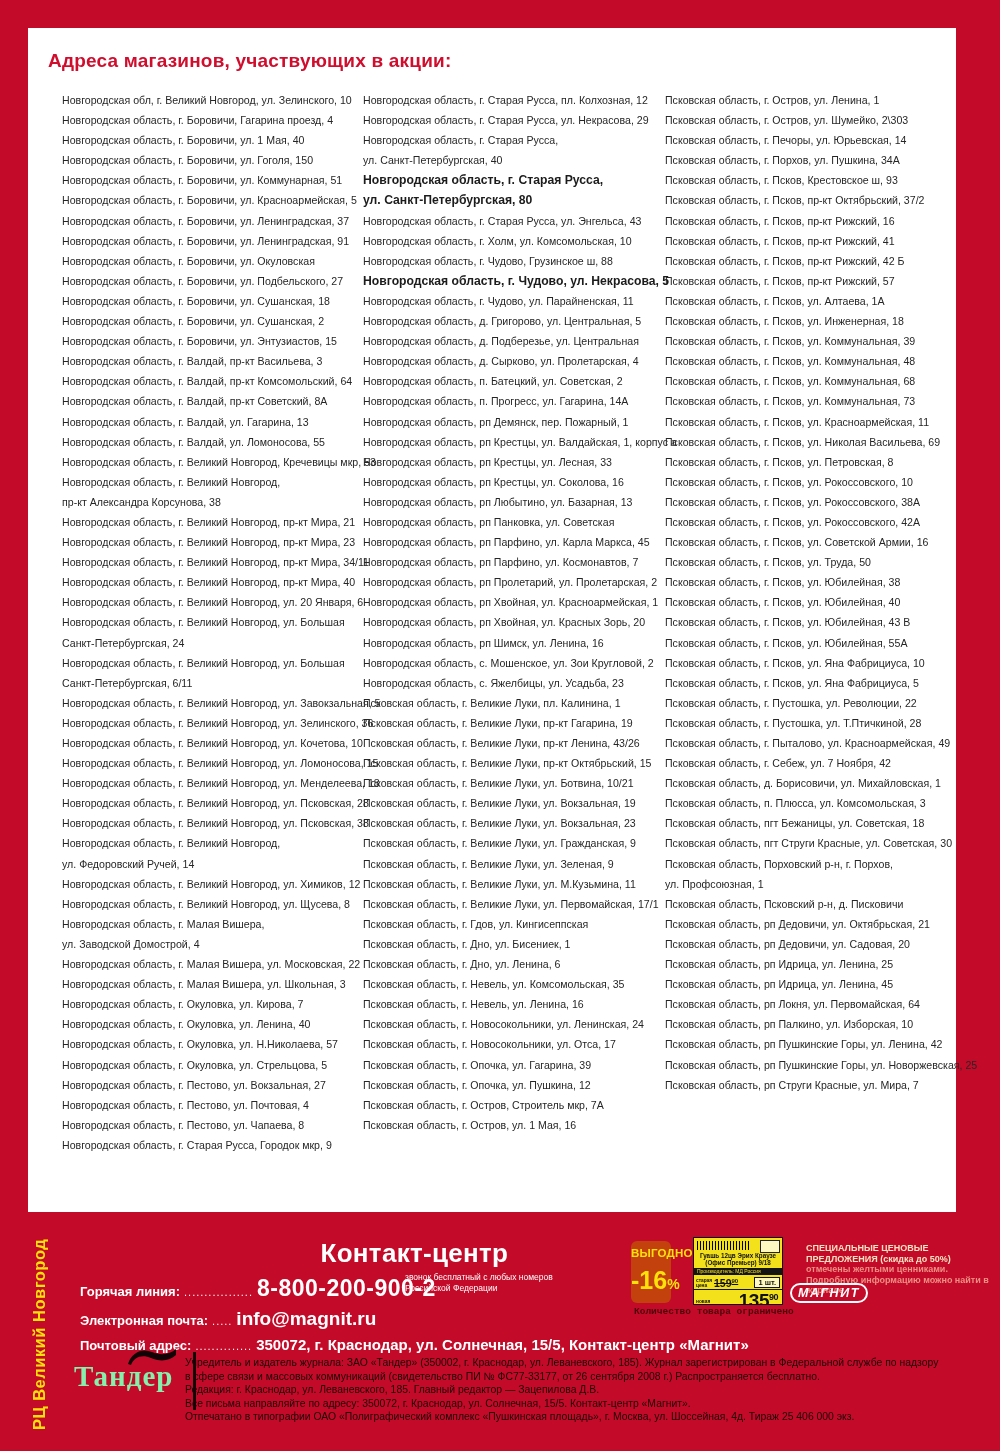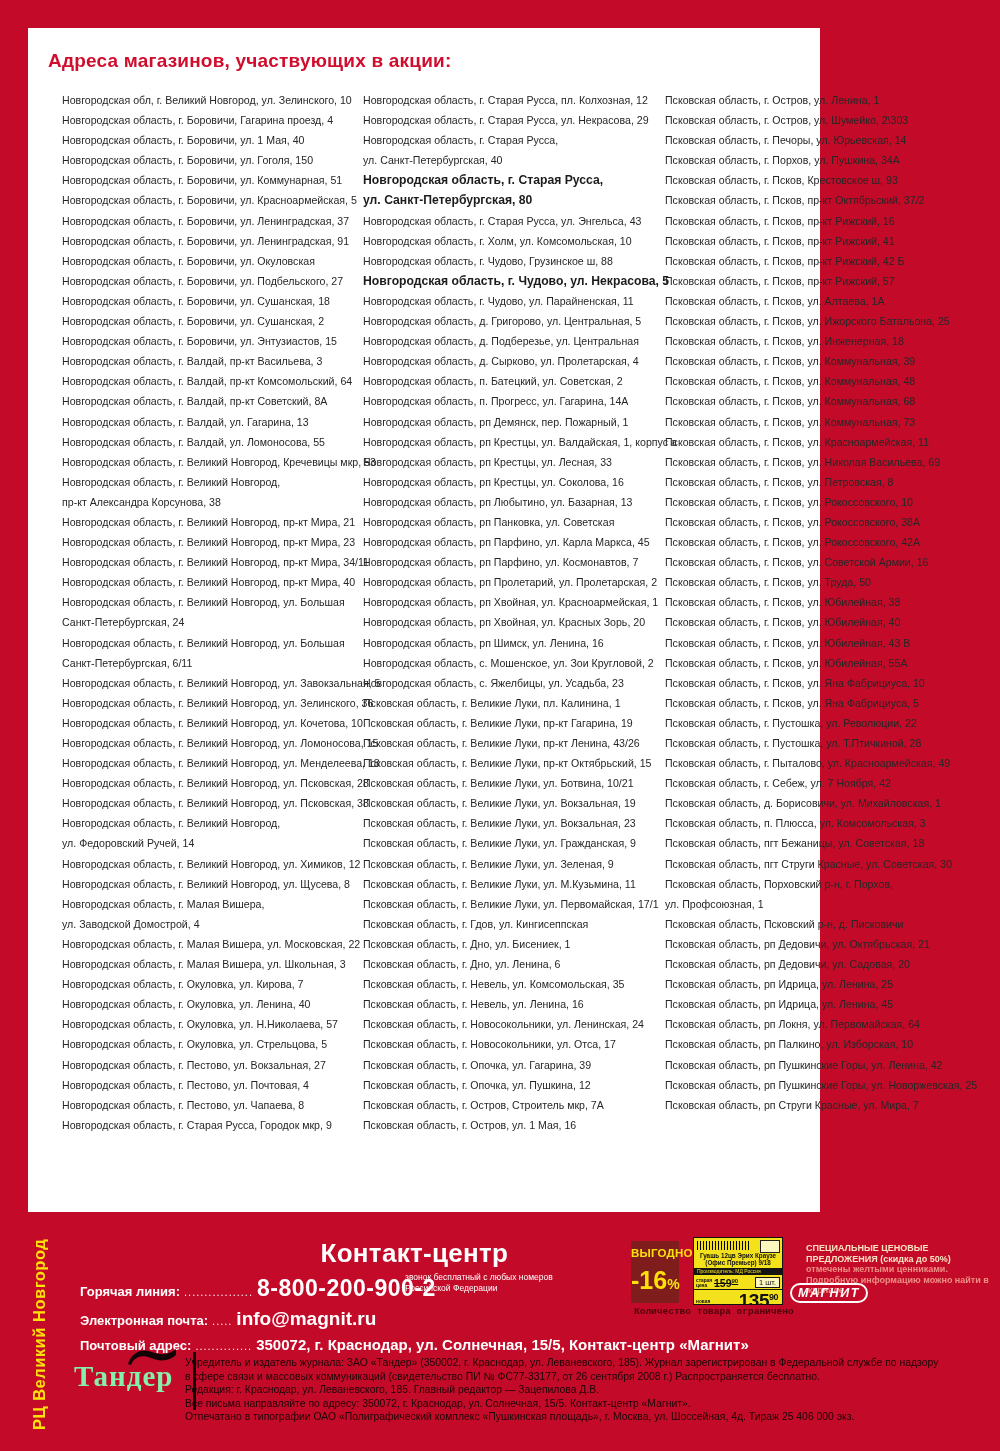--- a/index.html
+++ b/index.html
@@ -2,21 +2,21 @@
 <html><head>
 <meta charset="utf-8">
 <style>
   html,body{margin:0;padding:0;}
   body{
     width:1000px;height:1451px;position:relative;overflow:hidden;
     background:#c30b29;
     font-family:"Liberation Sans", sans-serif;
   }
   .panel{
-    position:absolute;left:28px;top:28px;width:792px;height:1184px;
+    position:absolute;left:28px;top:28px;width:928px;height:1184px;
     background:#ffffff;
   }
   .page-title{
     position:absolute;left:20px;top:22px;
     font-size:19px;font-weight:bold;color:#d00d2d;letter-spacing:.2px;
   }
   .cols{position:absolute;left:34px;top:62px;display:flex;}
   .col{flex:none;}
   .col1{width:301px;}
   .col2{width:302px;}
@@ -39,22 +39,22 @@
   .c-dots{font-size:11px;letter-spacing:1px;margin:0 4px;opacity:.95;}
   .phone{font-size:23px;font-weight:bold;letter-spacing:.5px;}
   .email{font-size:19px;font-weight:bold;}
   .postal{font-size:15px;font-weight:bold;}
   .phone-note{
     position:absolute;left:405px;top:1272px;width:150px;
     color:#fff;font-size:8.5px;line-height:10.5px;
   }
   
   .black-box{
-    position:absolute;left:631px;top:1241px;width:48px;height:62px;
-    background:#7f1d1d;border-radius:1px;color:#ffe10a;text-align:center;
+    position:absolute;left:631px;top:1241px;width:40px;height:62px;
+    background:#c2410c;border-radius:6px;color:#ffe10a;text-align:center;
   }
   .black-box .vyg{font-size:11.5px;font-weight:bold;margin-top:6px;letter-spacing:.2px;}
   .black-box .disc{font-size:25px;font-weight:bold;margin-top:7px;}
   .black-box .disc .pct{font-size:14px;}
   .price-tag{
     position:absolute;left:693px;top:1237px;width:90px;height:68px;
     background:#f3e11c;border:1px solid #111;box-sizing:border-box;
     color:#111;overflow:hidden;
   }
   .barcode{
@@ -75,21 +75,21 @@
   }
   .old-row{
     position:absolute;left:0;top:38px;width:100%;height:13px;
     border-bottom:1px solid #141414;display:flex;align-items:center;
   }
   .old-label{font-size:4.8px;line-height:5px;width:16px;margin-left:2px;font-weight:bold;}
   .old-price{font-size:10.5px;font-weight:bold;text-decoration:line-through;margin-left:2px;}
   .old-price sup{font-size:6px;}
   .qty-box{
     margin-left:auto;margin-right:2px;border:1px solid #141414;background:#fdf7c0;
-    font-size:7.5px;font-weight:normal;padding:0 3px;line-height:9px;
+    font-size:7.5px;font-weight:bold;padding:0 3px;line-height:9px;
   }
   .new-row{
     position:absolute;left:0;top:51px;width:100%;display:flex;align-items:flex-end;
   }
   .new-label{font-size:4.8px;line-height:5px;width:20px;margin-left:2px;font-weight:bold;}
   .new-price{font-size:19px;font-weight:bold;line-height:16px;margin-left:auto;margin-right:4px;letter-spacing:-.5px;}
   .new-price sup{font-size:9px;}
   .limited-note{
     position:absolute;left:634px;top:1306px;font-size:9.5px;color:rgba(45,0,0,.78);font-weight:bold;font-family:Liberation Mono, monospace;
   }
@@ -140,20 +140,21 @@
         <div class="addr-line">Новгородская область, г. Валдай, пр-кт Советский, 8А</div>
         <div class="addr-line">Новгородская область, г. Валдай, ул. Гагарина, 13</div>
         <div class="addr-line">Новгородская область, г. Валдай, ул. Ломоносова, 55</div>
         <div class="addr-line">Новгородская область, г. Великий Новгород, Кречевицы мкр, 53</div>
         <div class="addr-line">Новгородская область, г. Великий Новгород,</div>
         <div class="addr-line">пр-кт Александра Корсунова, 38</div>
         <div class="addr-line">Новгородская область, г. Великий Новгород, пр-кт Мира, 21</div>
         <div class="addr-line">Новгородская область, г. Великий Новгород, пр-кт Мира, 23</div>
         <div class="addr-line">Новгородская область, г. Великий Новгород, пр-кт Мира, 34/11</div>
         <div class="addr-line">Новгородская область, г. Великий Новгород, пр-кт Мира, 40</div>
+        <div class="addr-line">Новгородская область, г. Великий Новгород, ул. 20 Января, 6</div>
         <div class="addr-line">Новгородская область, г. Великий Новгород, ул. Большая</div>
         <div class="addr-line">Санкт-Петербургская, 24</div>
         <div class="addr-line">Новгородская область, г. Великий Новгород, ул. Большая</div>
         <div class="addr-line">Санкт-Петербургская, 6/11</div>
         <div class="addr-line">Новгородская область, г. Великий Новгород, ул. Завокзальная, 5</div>
         <div class="addr-line">Новгородская область, г. Великий Новгород, ул. Зелинского, 36</div>
         <div class="addr-line">Новгородская область, г. Великий Новгород, ул. Кочетова, 10</div>
         <div class="addr-line">Новгородская область, г. Великий Новгород, ул. Ломоносова, 15</div>
         <div class="addr-line">Новгородская область, г. Великий Новгород, ул. Менделеева, 18</div>
         <div class="addr-line">Новгородская область, г. Великий Новгород, ул. Псковская, 28</div>
@@ -234,21 +235,20 @@
         <div class="addr-line">Псковская область, г. Остров, ул. Шумейко, 2\303</div>
         <div class="addr-line">Псковская область, г. Печоры, ул. Юрьевская, 14</div>
         <div class="addr-line">Псковская область, г. Порхов, ул. Пушкина, 34А</div>
         <div class="addr-line">Псковская область, г. Псков, Крестовское ш, 93</div>
         <div class="addr-line">Псковская область, г. Псков, пр-кт Октябрьский, 37/2</div>
         <div class="addr-line">Псковская область, г. Псков, пр-кт Рижский, 16</div>
         <div class="addr-line">Псковская область, г. Псков, пр-кт Рижский, 41</div>
         <div class="addr-line">Псковская область, г. Псков, пр-кт Рижский, 42 Б</div>
         <div class="addr-line">Псковская область, г. Псков, пр-кт Рижский, 57</div>
         <div class="addr-line">Псковская область, г. Псков, ул. Алтаева, 1А</div>
-        <div class="addr-line">Псковская область, г. Псков, ул. Ижорского Батальона, 25</div>
         <div class="addr-line">Псковская область, г. Псков, ул. Инженерная, 18</div>
         <div class="addr-line">Псковская область, г. Псков, ул. Коммунальная, 39</div>
         <div class="addr-line">Псковская область, г. Псков, ул. Коммунальная, 48</div>
         <div class="addr-line">Псковская область, г. Псков, ул. Коммунальная, 68</div>
         <div class="addr-line">Псковская область, г. Псков, ул. Коммунальная, 73</div>
         <div class="addr-line">Псковская область, г. Псков, ул. Красноармейская, 11</div>
         <div class="addr-line">Псковская область, г. Псков, ул. Николая Васильева, 69</div>
         <div class="addr-line">Псковская область, г. Псков, ул. Петровская, 8</div>
         <div class="addr-line">Псковская область, г. Псков, ул. Рокоссовского, 10</div>
         <div class="addr-line">Псковская область, г. Псков, ул. Рокоссовского, 38А</div>

